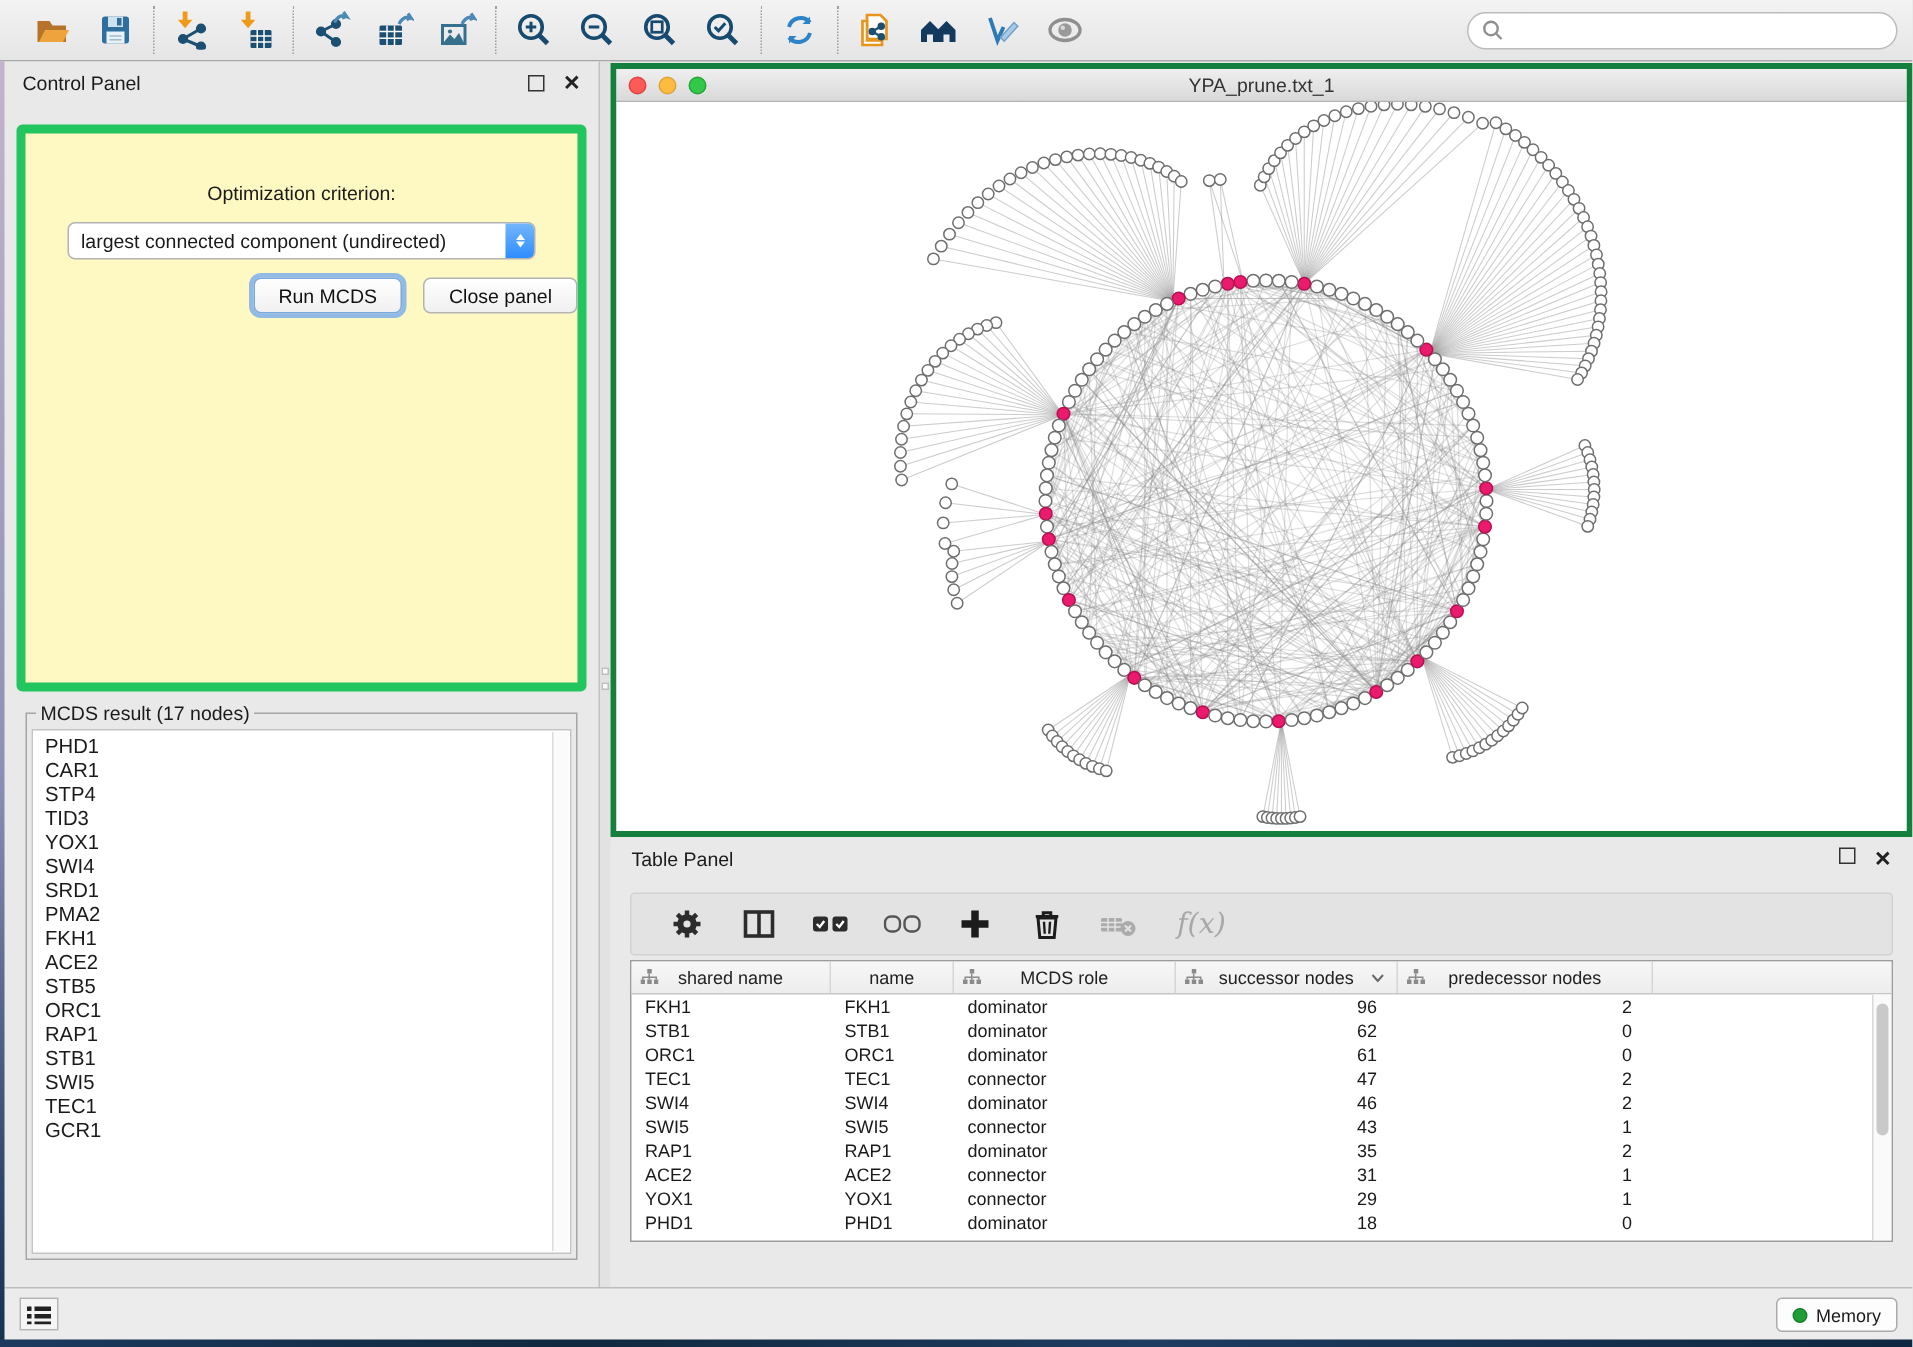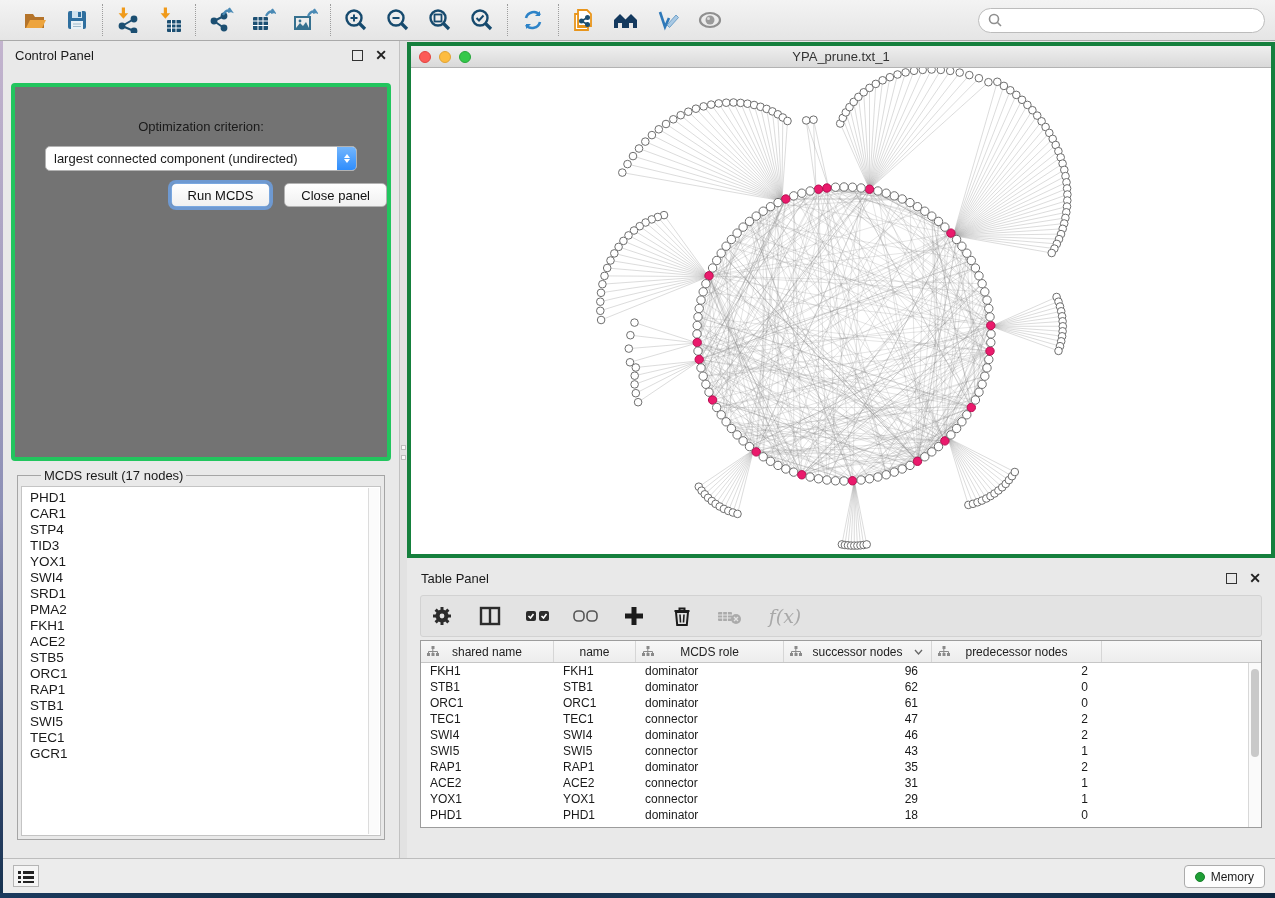--- a/index.html
+++ b/index.html
@@ -31,41 +31,41 @@
   .panel-header .spacer{flex:1;}
   .win-sq { width:11px; height:11px; border:1.5px solid #333; margin-right:12px; display:inline-block;}
   .win-x { font-size:14px; font-weight:bold; color:#222; line-height:1;}
   .tabs-row { position:absolute; left:0; right:0; top:30px; display:flex; justify-content:center; z-index:3;}
   .seg { display:flex; border:1px solid #b0b0b0; border-radius:5px; overflow:hidden; background:#fff;
          box-shadow:0 1px 1px rgba(0,0,0,.12); }
   .seg-btn { padding:4px 15px; font-size:13px; background:#fff; border-left:1px solid #c9c9c9; color:#1a1a1a; text-align:center;}
   .seg-btn:first-child { border-left:none; }
   .seg-btn.sel { background:linear-gradient(#6cb2fd,#2c8bfb); color:#fff; }
   .sub-panel { position:absolute; left:8px; right:8px; top:42px; height:378px;
-               border:4px solid #22c55e; border-radius:4px; background:#737373; }
+               border:6px solid #22c55e; border-radius:4px; background:#fef9c3; }
   .opt-label { text-align:center; margin-top:32px; font-size:13px; }
   .select-row { display:flex; justify-content:center; margin-top:12px; }
   .mac-select { width:312px; height:25px; background:#fff; border:1px solid #b3b3b3; border-radius:5px;
                 display:flex; align-items:center; font-size:13px; position:relative; }
   .mac-select .val { flex:1; padding:0 8px; white-space:nowrap; overflow:hidden;}
   .mac-select .stepper { width:19px; height:23px; margin:0; border-radius:0 4px 4px 0;
         background:linear-gradient(#73b6fd,#2f8dfc); display:flex; flex-direction:column;
         align-items:center; justify-content:center; gap:1px;}
   .chev { width:0; height:0; border-left:3.5px solid transparent; border-right:3.5px solid transparent; }
   .chev.up { border-bottom:4px solid #fff; }
   .chev.dn { border-top:4px solid #fff; }
   .btn-row { display:flex; justify-content:flex-end; gap:14px; margin-top:12px; }
   .mac-btn { height:24px; padding:0 16px; font-size:13px; background:linear-gradient(#ffffff,#f0f0f0);
              border:1px solid #b3b3b3; border-radius:5px; color:#111;
              font-family:"Liberation Sans",sans-serif;}
   .mac-btn.focus { box-shadow:0 0 0 3px rgba(108,166,240,.75); border-color:#7aa8e0; }
 
   .mcds-group { position:absolute; left:14px; right:14px; top:427px; height:372px; }
   .mcds-group fieldset { border:1px solid #a5a5a5; width:100%; height:100%; padding:3px; background:#e9e9e9;}
-  .mcds-group legend { font-size:13px; padding:0 3px; margin-left:20px; }
+  .mcds-group legend { font-size:13px; padding:0 3px; margin-left:3px; }
   .mcds-list { position:relative; width:100%; height:100%; background:#fff; border:1px solid #c4c4c4;
                padding:3px 8px; font-size:13.5px; line-height:16px; overflow:hidden;}
   .mcds-scroll { position:absolute; top:1px; bottom:1px; right:1px; width:11px; background:#fbfbfb;
                  border-left:1px solid #dcdcdc;}
 
   
   .v-split { position:absolute; left:400px; top:41px; width:7px; bottom:40px; background:#e2e2e2; }
   .v-split .grip { position:absolute; left:1px; width:5px; height:5px; background:#fafafa;
                    border:1px solid #bdbdbd; }
 
@@ -77,24 +77,24 @@
   .lights { display:flex; gap:8px; }
   .light { width:12px; height:12px; border-radius:50%; }
   .light.red { background:#fc5b57; border:1px solid #e2443f;}
   .light.yel { background:#fdbc40; border:1px solid #e0a334;}
   .light.grn { background:#34c84a; border:1px solid #27a53a;}
   .net-title .title { position:absolute; left:0; right:0; text-align:center; font-size:13px; color:#333;}
   .net-canvas { position:absolute; left:0; right:0; top:22px; bottom:0; background:#fff; overflow:hidden;}
 
   
   .table-panel { position:absolute; left:407px; top:565px; right:0; bottom:40px; background:#e9e9e9; }
-  .tp-header { height:26px; display:flex; align-items:center; padding:0 14px; font-size:13px; }
+  .tp-header { height:26px; display:flex; padding:0 14px; font-size:13px; }
   .tp-toolbar { position:absolute; left:13px; right:13px; top:30px; height:42px; background:#e3e3e3;
                 border:1px solid #d2d2d2; border-radius:3px; display:flex; align-items:center;
-                gap:22px; padding:0 8px;}
+                gap:22px; padding:0 24px;}
   .tp-tool { display:flex; align-items:center; justify-content:center; width:26px; height:26px;}
   .fx { font-family:"DejaVu Serif", serif; font-style:italic; font-size:19px; color:#a8a8a8; }
 
   .ntable { position:absolute; left:13px; right:13px; top:75px; height:188px; background:#fff;
             border:1px solid #9c9c9c; overflow:hidden; font-size:12px;}
   .thead { display:flex; height:22px; background:linear-gradient(#f7f7f7,#ededed);
            border-bottom:1px solid #c6c6c6; }
   .th { position:relative; display:flex; align-items:center; justify-content:center;
         border-right:1px solid #d6d6d6; font-size:12px; color:#222; }
   .th .tree { position:absolute; left:6px; top:5px; }

